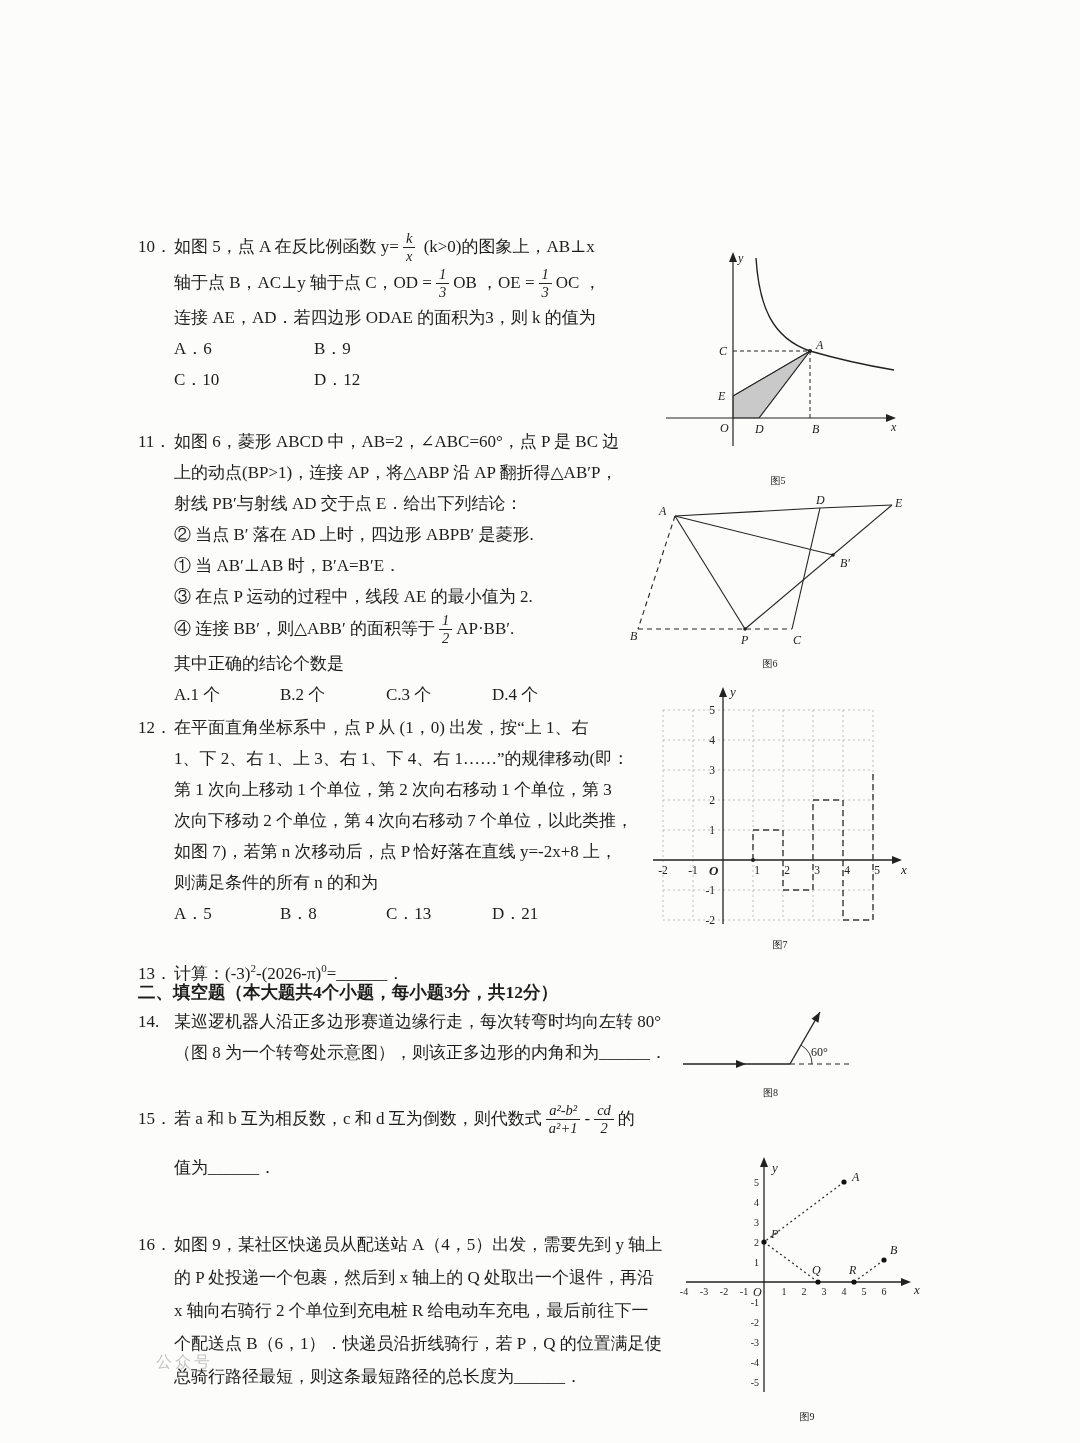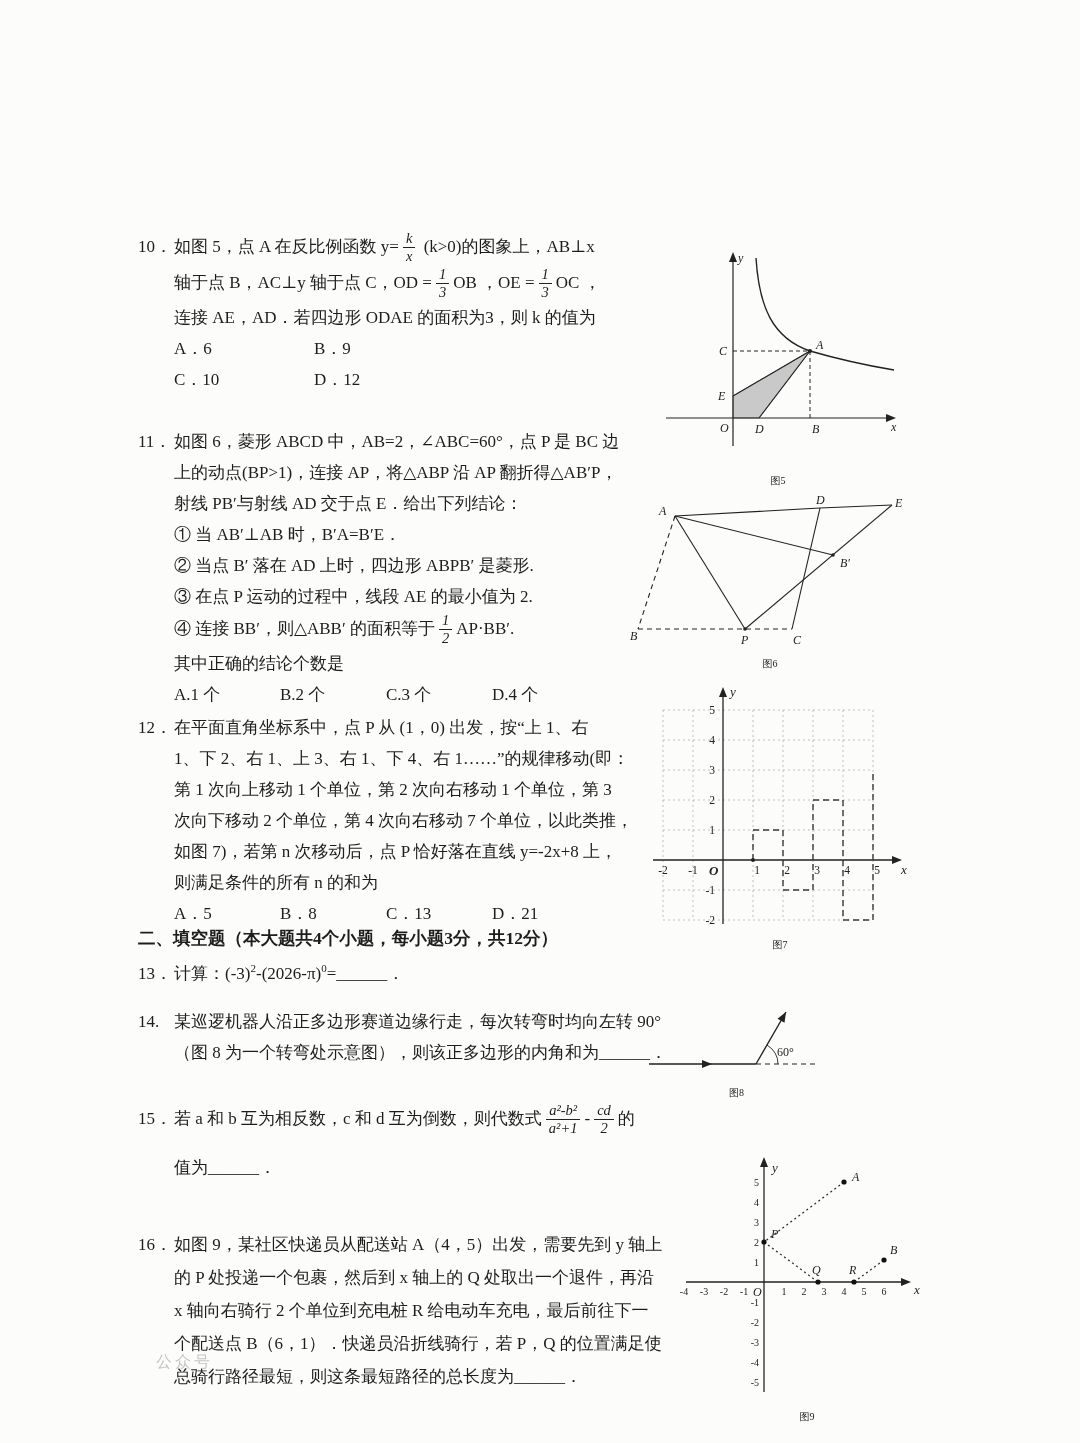--- a/index.html
+++ b/index.html
@@ -52,49 +52,49 @@
         </span><span>OC ，</span></div>
     <div class="line cont"><span>连接 AE，AD．若四边形 ODAE 的面积为3，则 k 的值为</span></div>
     <div class="line cont"><span class="optw">A．6</span><span class="optw">B．9</span></div>
     <div class="line cont"><span class="optw">C．10</span><span class="optw">D．12</span></div>
   </section>
 
   <section class="prob" style="top:426px">
     <div class="line"><span class="no">11．</span><span>如图 6，菱形 ABCD 中，AB=2，∠ABC=60°，点 P 是 BC 边</span></div>
     <div class="line cont"><span>上的动点(BP&gt;1)，连接 AP，将△ABP 沿 AP 翻折得△AB′P，</span></div>
     <div class="line cont"><span>射线 PB′与射线 AD 交于点 E．给出下列结论：</span></div>
+    <div class="line cont"><span>② 当点 B′ 落在 AD 上时，四边形 ABPB′ 是菱形.</span></div>
     <div class="line cont"><span>① 当 AB′⊥AB 时，B′A=B′E．</span></div>
-    <div class="line cont"><span>② 当点 B′ 落在 AD 上时，四边形 ABPB′ 是菱形.</span></div>
     <div class="line cont"><span>③ 在点 P 运动的过程中，线段 AE 的最小值为 2.</span></div>
     <div class="line cont"><span>④ 连接 BB′，则△ABB′ 的面积等于</span><span class="frac">
           <span class="fn">1</span>
           <span class="fd">2</span>
         </span><span>AP·BB′.</span></div>
     <div class="line cont"><span>其中正确的结论个数是</span></div>
     <div class="line cont"><span class="opt">A.1 个</span><span class="opt">B.2 个</span><span class="opt">C.3 个</span><span class="opt">D.4 个</span></div>
   </section>
 
   <section class="prob" style="top:712px">
     <div class="line"><span class="no">12．</span><span>在平面直角坐标系中，点 P 从 (1，0) 出发，按“上 1、右</span></div>
     <div class="line cont"><span>1、下 2、右 1、上 3、右 1、下 4、右 1……”的规律移动(即：</span></div>
     <div class="line cont"><span>第 1 次向上移动 1 个单位，第 2 次向右移动 1 个单位，第 3</span></div>
     <div class="line cont"><span>次向下移动 2 个单位，第 4 次向右移动 7 个单位，以此类推，</span></div>
     <div class="line cont"><span>如图 7)，若第 n 次移动后，点 P 恰好落在直线 y=-2x+8 上，</span></div>
     <div class="line cont"><span>则满足条件的所有 n 的和为</span></div>
     <div class="line cont"><span class="opt">A．5</span><span class="opt">B．8</span><span class="opt">C．13</span><span class="opt">D．21</span></div>
   </section>
 
-  <div class="sec" style="top:926px">二、填空题（本大题共4个小题，每小题3分，共12分）</div>
+  <div class="sec" style="top:980px">二、填空题（本大题共4个小题，每小题3分，共12分）</div>
 
   <section class="prob" style="top:958px">
     <div class="line"><span class="no">13．</span><span>计算：(-3)</span><sup class="e">2</sup><span>-(2026-π)</span><sup class="e">0</sup><span>=______．</span></div>
   </section>
 
   <section class="prob" style="top:1006px; width:600px">
-    <div class="line"><span class="no">14.</span><span>某巡逻机器人沿正多边形赛道边缘行走，每次转弯时均向左转 90°</span></div>
+    <div class="line"><span class="no">14.</span><span>某巡逻机器人沿正多边形赛道边缘行走，每次转弯时均向左转 80°</span></div>
     <div class="line cont"><span>（图 8 为一个转弯处示意图），则该正多边形的内角和为______．</span></div>
   </section>
 
   <section class="prob" style="top:1102px; width:640px">
     <div class="line"><span class="no">15．</span><span>若 a 和 b 互为相反数，c 和 d 互为倒数，则代数式</span><span class="frac">
           <span class="fn">a²-b²</span>
           <span class="fd">a²+1</span>
         </span><span>-</span><span class="frac">
           <span class="fn">cd</span>
           <span class="fd">2</span>
@@ -219,21 +219,21 @@
         <text x="112" y="212" text-anchor="middle">1</text>
         <text x="142" y="212" text-anchor="middle">2</text>
         <text x="172" y="212" text-anchor="middle">3</text>
         <text x="202" y="212" text-anchor="middle">4</text>
         <text x="232" y="212" text-anchor="middle">5</text>
       </g>
     </svg>
     <div class="figcap">图7</div>
   </div>
 
-  <div class="fig" style="left:644px; top:1006px; width:185px">
+  <div class="fig" style="left:678px; top:1006px; width:185px">
     <svg width="185" height="72" viewBox="0 0 185 72">
       <line x1="5" y1="58" x2="112" y2="58" stroke="#222" stroke-width="1.3"></line>
       <polygon points="68,58 58,54 58,62" fill="#222"></polygon>
       <line x1="112" y1="58" x2="142" y2="6" stroke="#222" stroke-width="1.3"></line>
       <polygon points="142,6 140.5,16.7 133.5,12.7" fill="#222"></polygon>
       <line x1="112" y1="58" x2="172" y2="58" stroke="#222" stroke-width="1" stroke-dasharray="5 4"></line>
       <path d="M 134,58 Q 134,46 123,39" stroke="#222" stroke-width="0.9" fill="none"></path>
       <text x="133" y="50" font-size="12">60°</text>
     </svg>
     <div class="figcap">图8</div>

